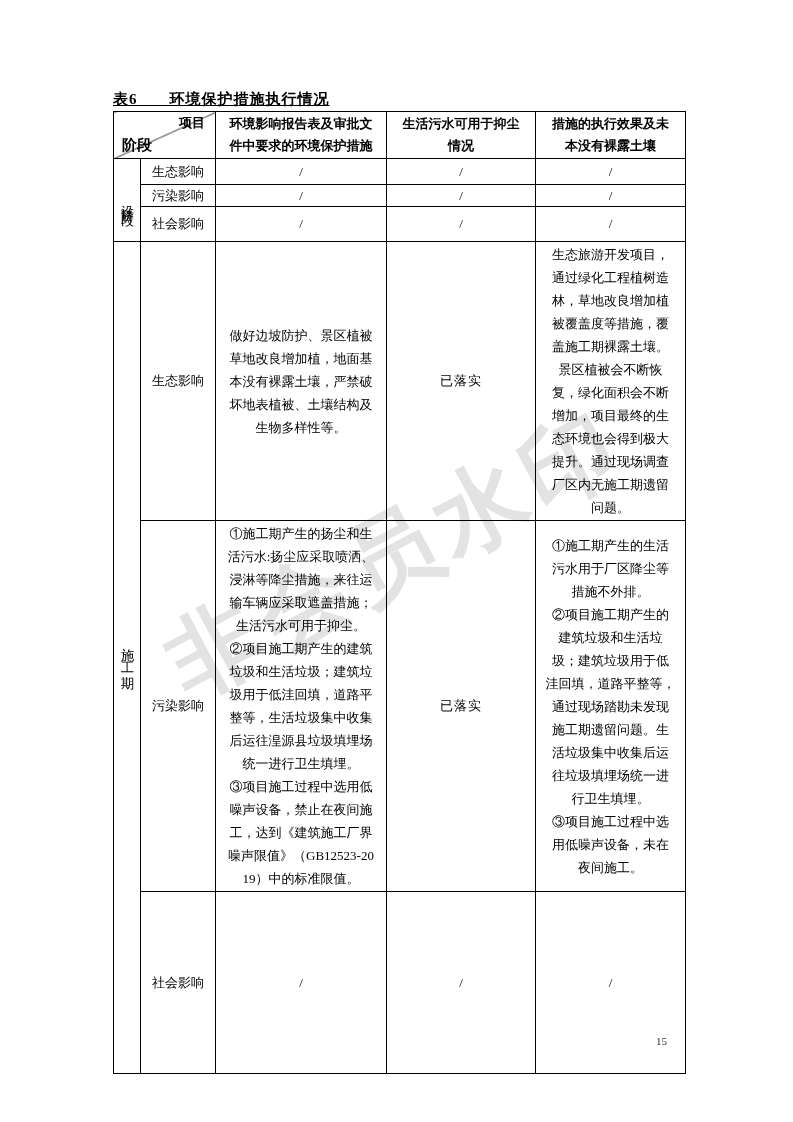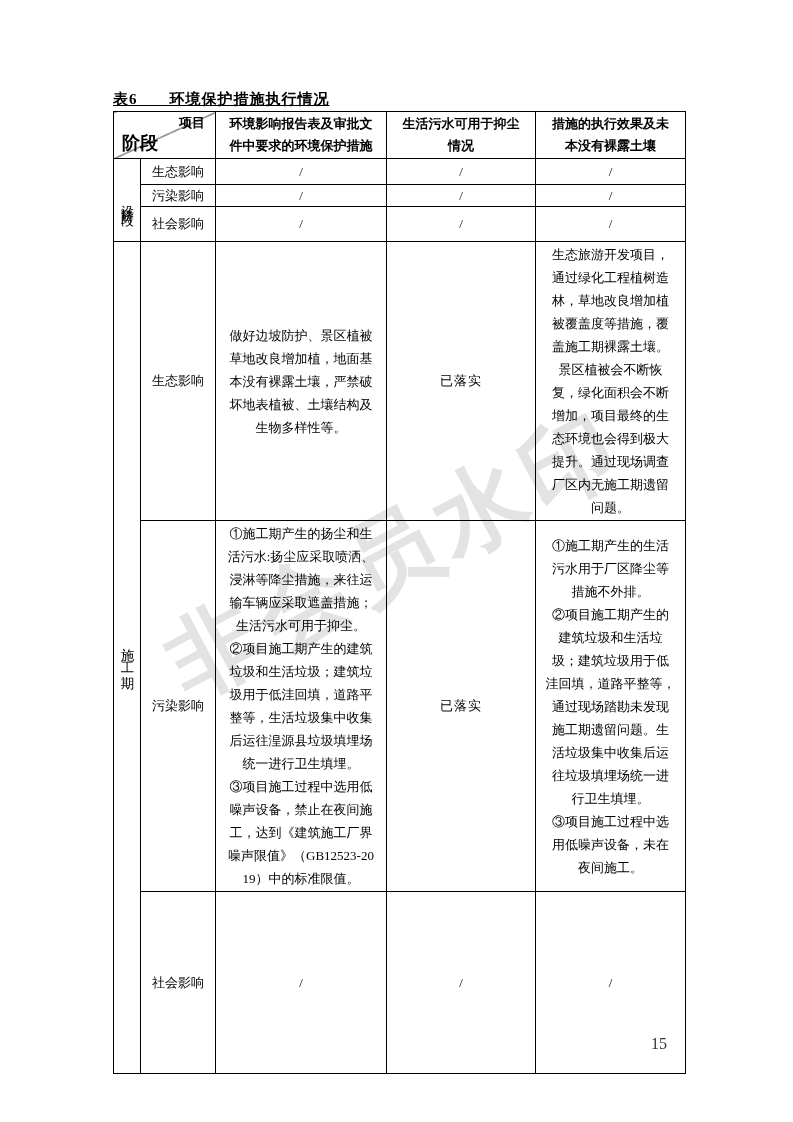--- a/index.html
+++ b/index.html
@@ -61,40 +61,40 @@
     line-height:22px;
     white-space:pre-line;
   }
   .diag-cell{
     position:relative;
     padding:0;
     background-image:linear-gradient(to bottom right,
       transparent calc(50% - 0.7px), #000 50%, transparent calc(50% + 0.7px)) !important;
   }
   .diag-top{position:absolute;top:2px;right:10px;font-weight:bold;font-size:13px;}
-  .diag-bottom{position:absolute;bottom:3px;left:8px;font-weight:bold;font-size:18px;}
+  .diag-bottom{position:absolute;bottom:3px;left:8px;font-weight:bold;font-size:15px;}
   .vert{
     writing-mode:vertical-rl;
     text-orientation:upright;
     margin:0 auto;
     font-size:13px;
   }
   .vert-design{letter-spacing:3px;}
   .vert-con{letter-spacing:14px;font-size:13.5px;}
   .text-cell{
     white-space:pre-line;
     line-height:23px;
     text-align:center;
   }
   .slash-cell{font-size:13px;}
   .impl-cell{font-size:13px;letter-spacing:1px;margin-left:36px;}
   .page-number{
     position:absolute;
     top:1035px;right:126px;
-    font-size:16px;
+    font-size:11px;
     color:#333;
     z-index:2;
   }
 </style>
 </head>
 <body>
 
 <div class="page">
 
   <div class="watermark">非会员水印</div>

